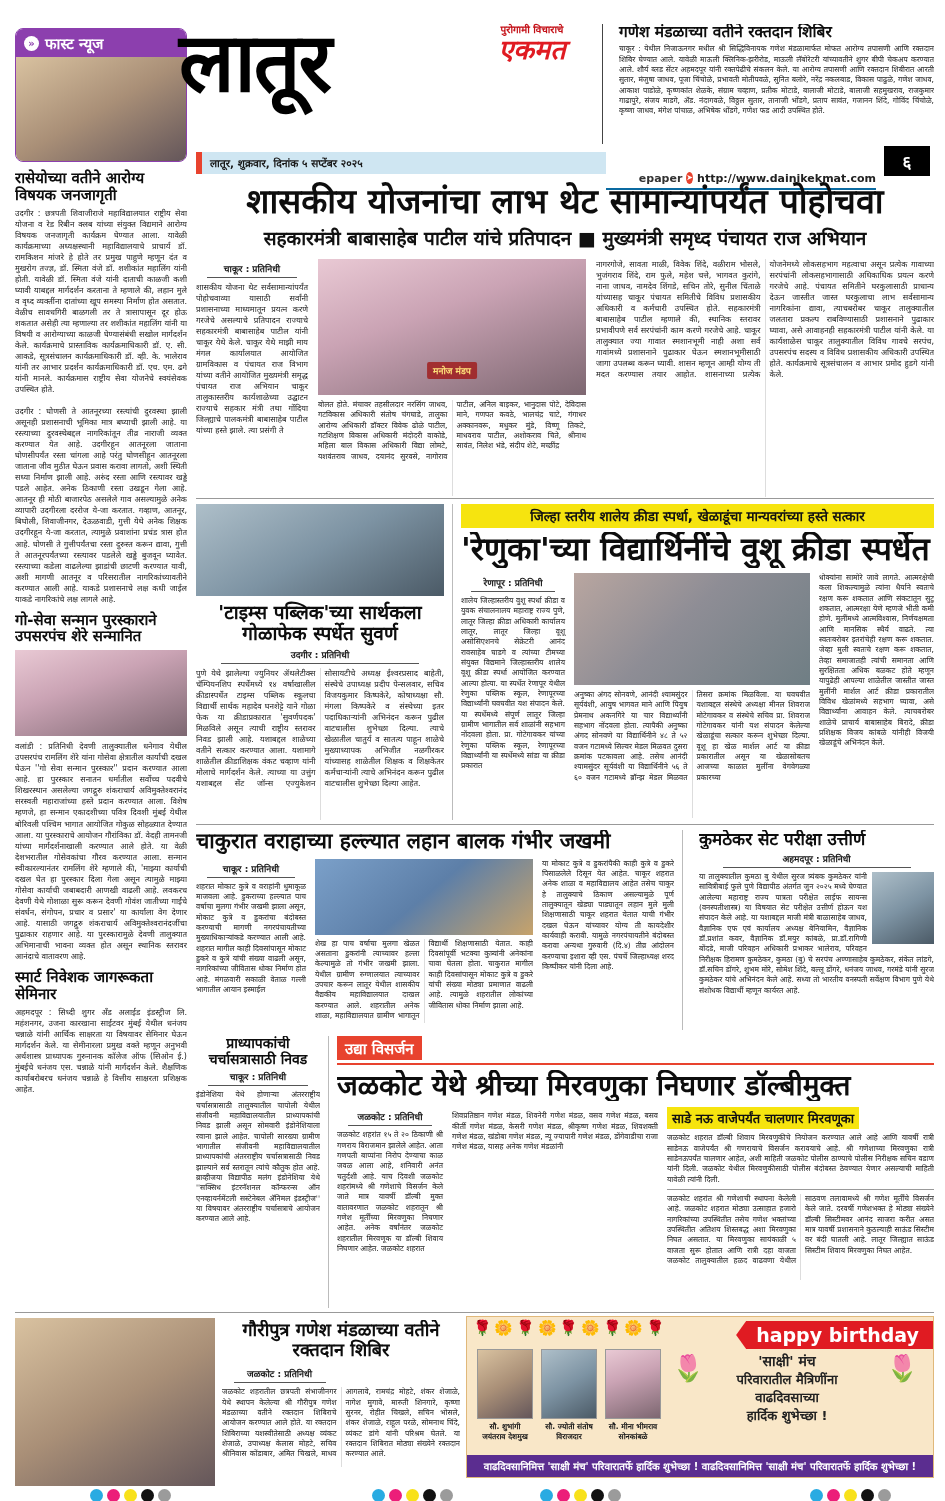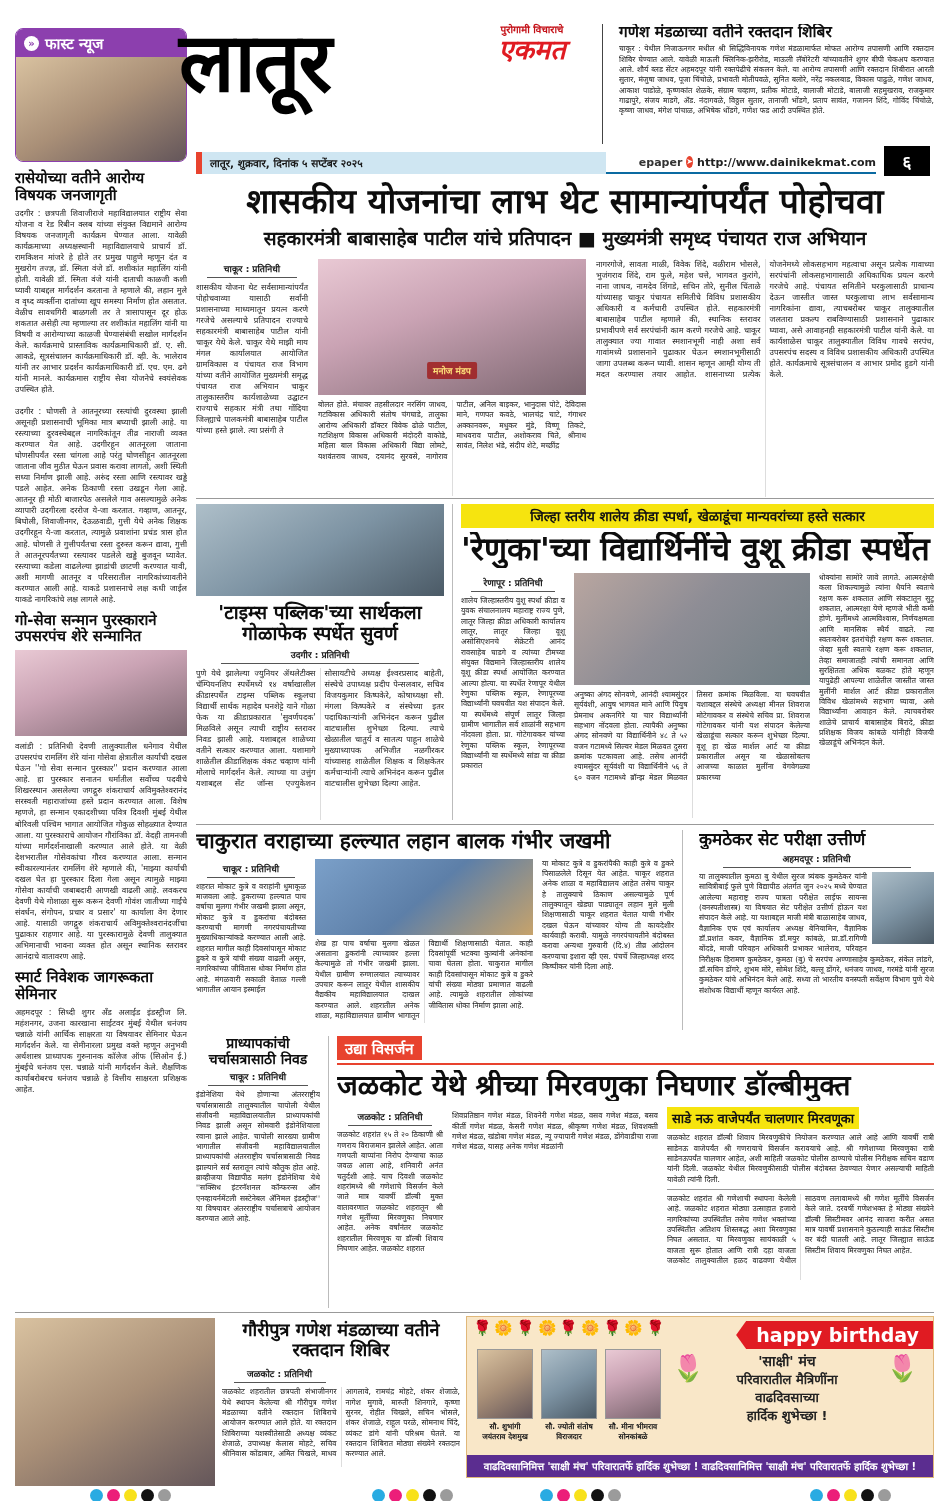--- a/index.html
+++ b/index.html
@@ -71,21 +71,21 @@
   </div>
   <div class="abs" style="left:472px; top:22px; width:120px; text-align:center;">
     <div style="font-size:10px; font-weight:700; color:#c41017;">पुरोगामी विचाराचे</div>
     <div style="font-size:27px; font-weight:900; color:#e01b22; font-style:italic; line-height:1;">एकमत</div>
   </div>
 
   <div class="abs" style="left:196px; top:152px; width:410px; height:22px; background:#cfe6f2; display:flex; align-items:center;">
     <span style="display:inline-block; width:6px; height:22px; background:#e8432e; margin-right:8px;"></span>
     <span style="font-size:10.5px; font-weight:700;">लातूर, शुक्रवार, दिनांक ५ सप्टेंबर २०२५</span>
   </div>
-  <div class="abs" style="left:606px; top:152px; width:270px; height:22px; display:flex; align-items:center; justify-content:flex-end; gap:4px; border-bottom:2px solid #0a6aa1;padding-left:48px;">
+  <div class="abs" style="left:606px; top:168px; width:270px; height:22px; display:flex; align-items:center; justify-content:flex-end; gap:4px; border-bottom:2px solid #0a6aa1;padding-left:48px;">
     <span style="font-size:11px; font-weight:700; color:#333;">epaper</span>
     <span style="display:inline-block; width:12px; height:12px; border-radius:50%; background:#e8432e; color:#fff; font-size:8px; line-height:12px; text-align:center;">➤</span>
     <a href="#" style="font-size:11px; font-weight:700; color:#222;">http://www.dainikekmat.com</a>
   </div>
   <div class="abs" style="left:884px; top:146px; width:46px; height:30px; background:#000; color:#fff; display:flex; align-items:center; justify-content:center; font-size:17px; font-weight:800;">
     <span>६</span>
   </div>
 
   <div class="abs" style="left:602px; top:24px; width:332px; height:120px; border-left:1.5px solid #444; padding-left:16px; overflow:hidden;">
     <div class="art-title" style="font-size:15.5px;">गणेश मंडळाच्या वतीने रक्तदान शिबिर</div>

